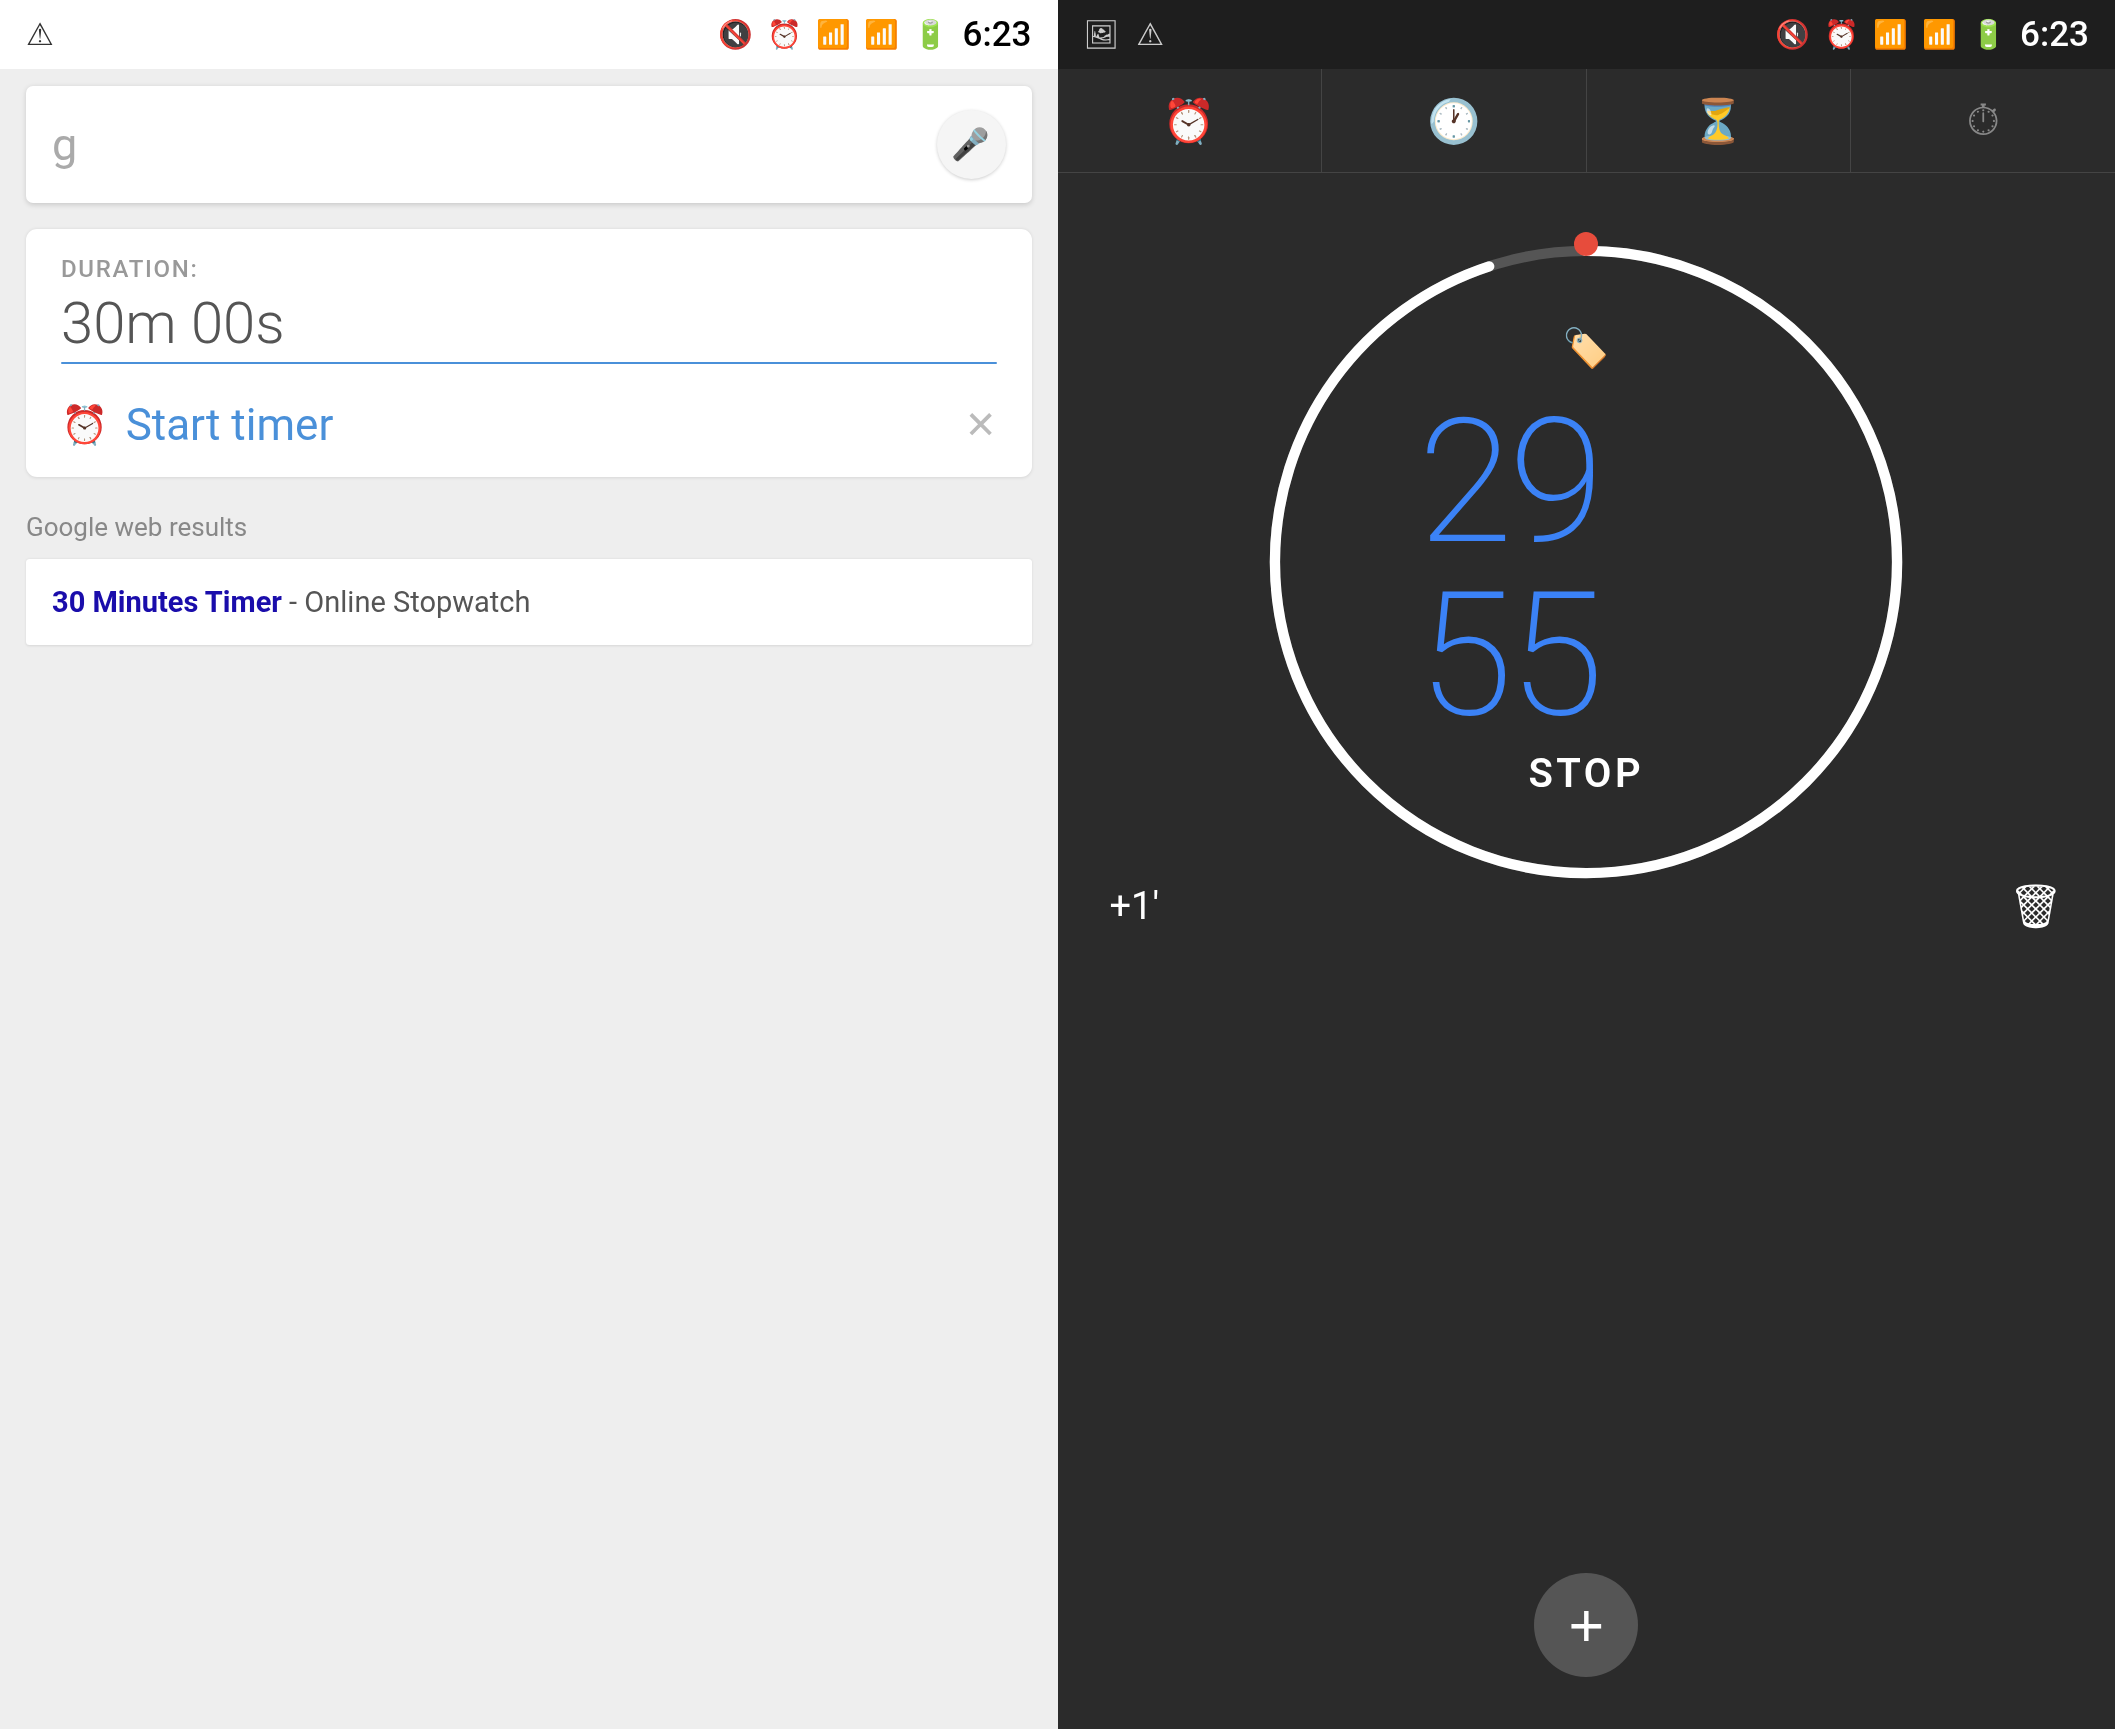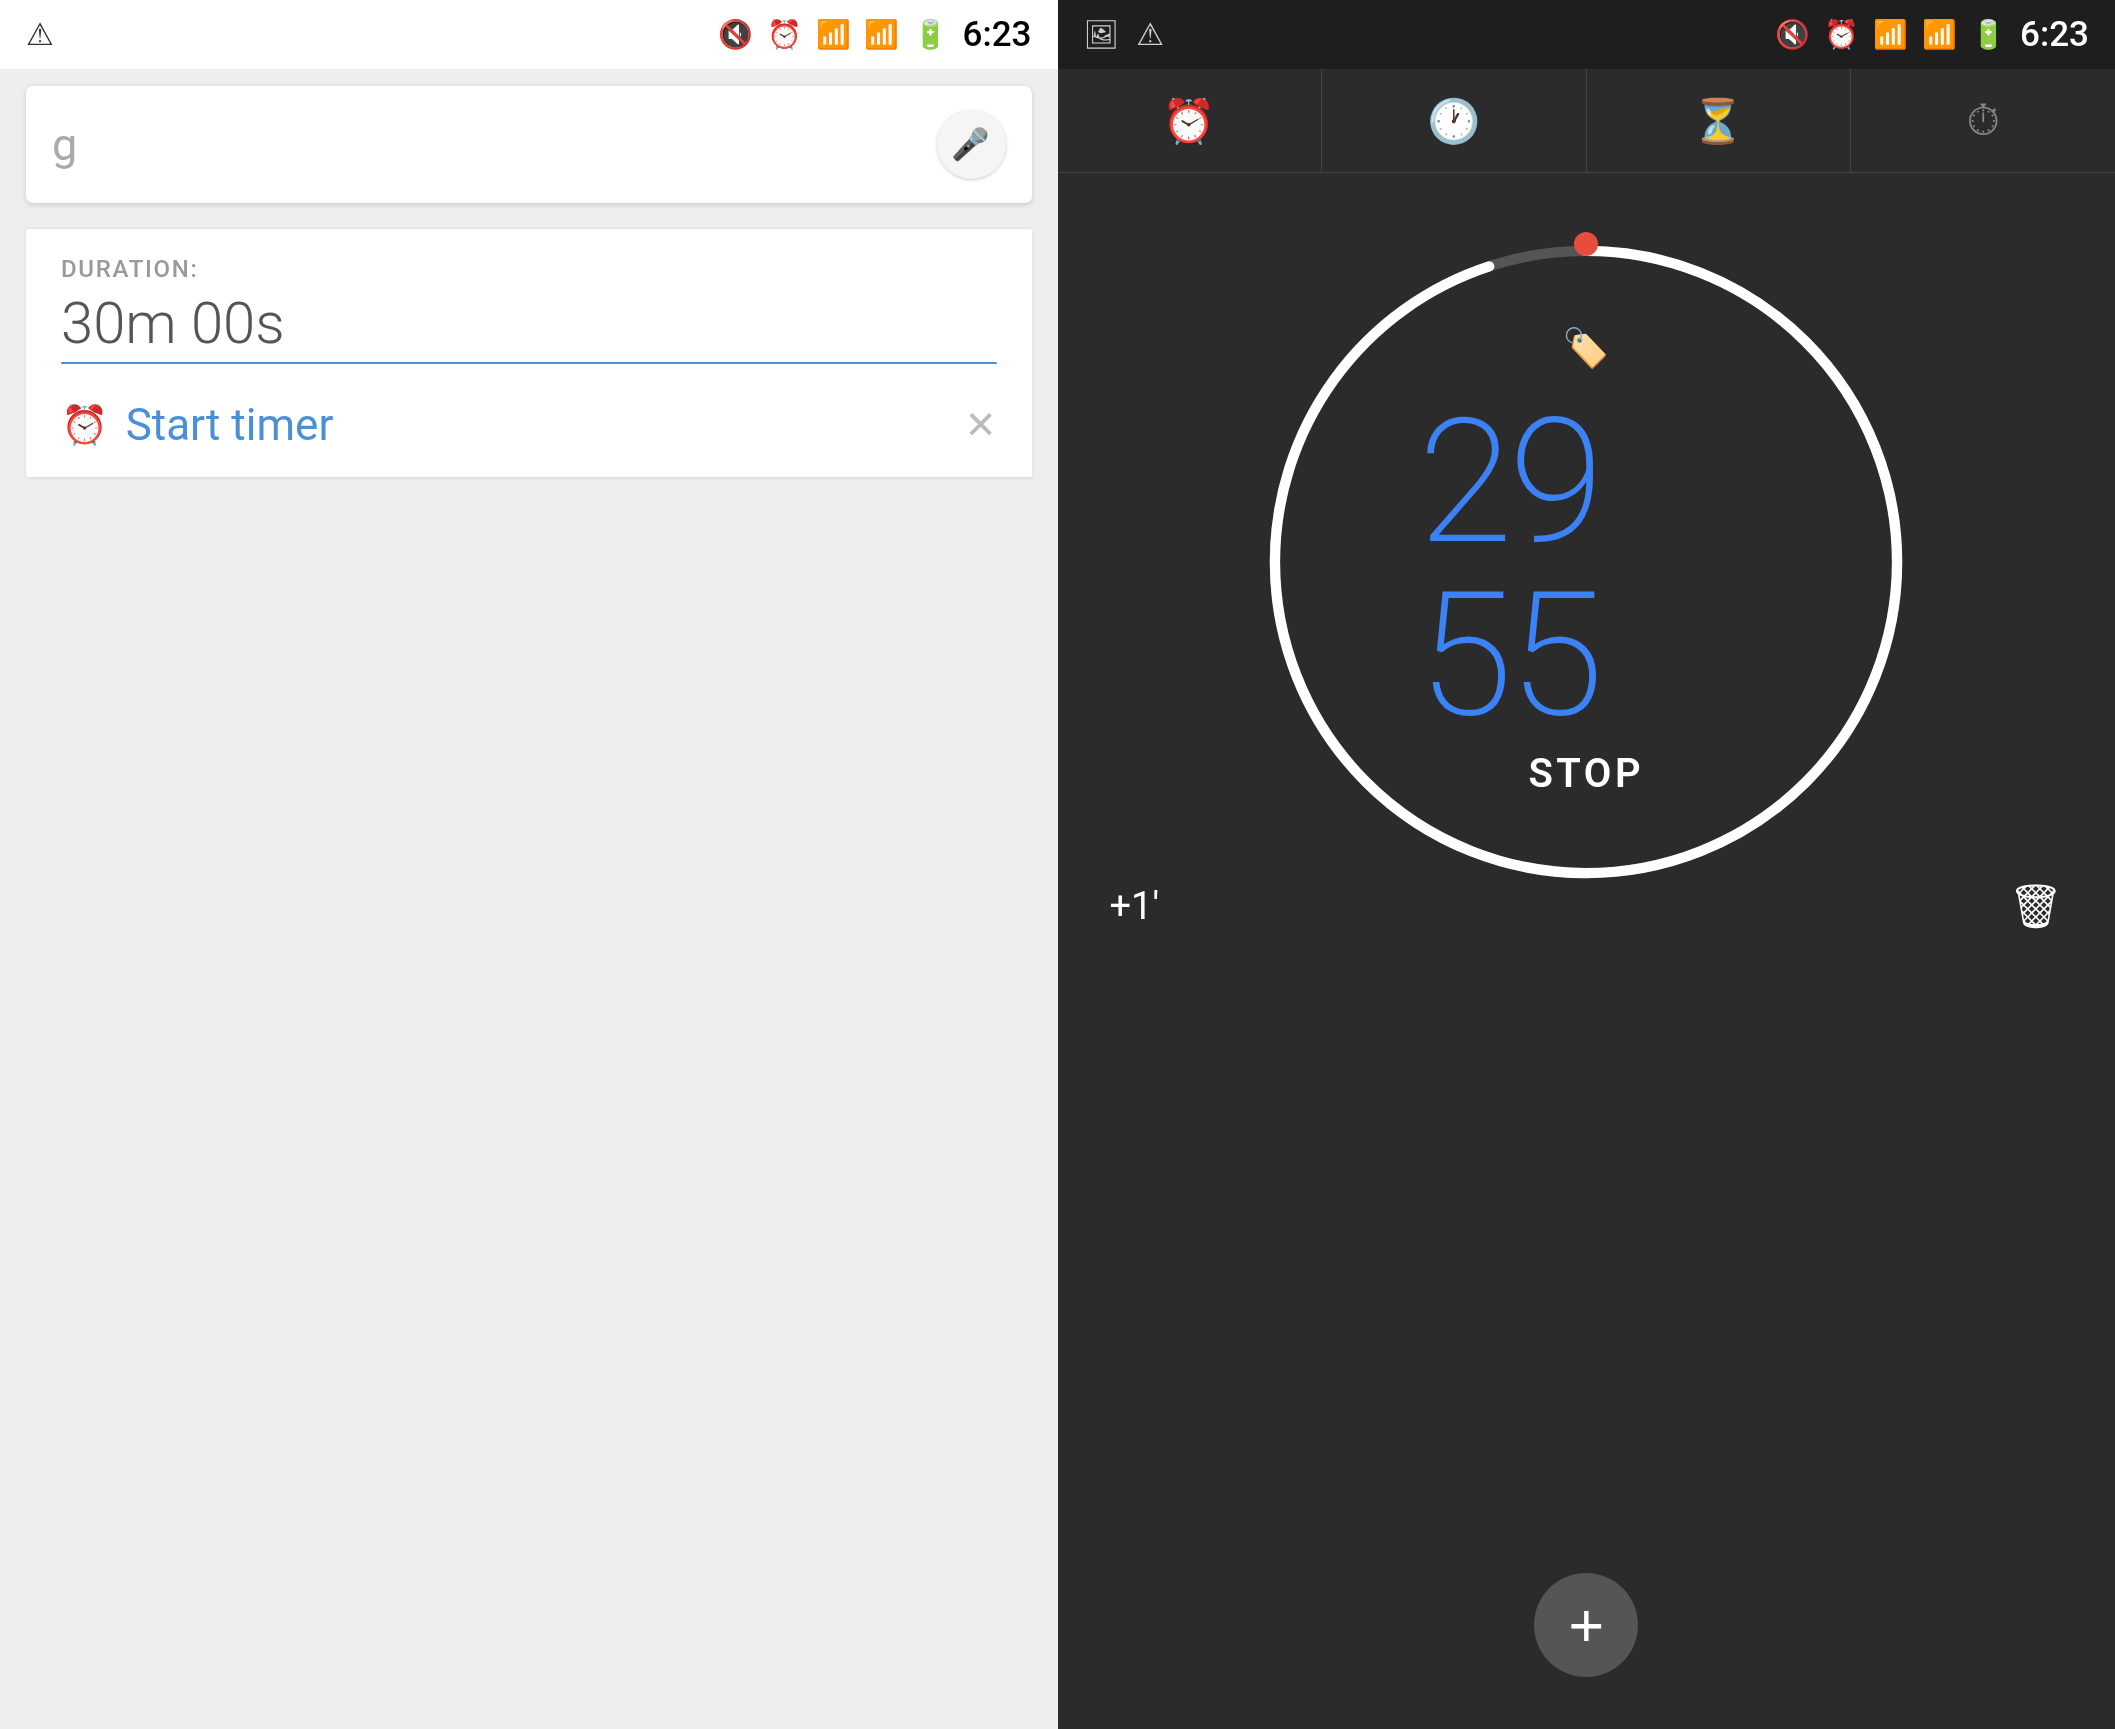--- a/index.html
+++ b/index.html
@@ -102,21 +102,21 @@
       font-size: 45px;
       color: #ffffff;
       font-style: italic;
       font-weight: 400;
     }
 
     
     .timer-card {
       background: #ffffff;
       margin: 17.3px 26px 0 26px;
-      border-radius: 2px;
+      border-radius: 11px;
       padding: 26px 35px 0 35px;
       box-shadow: 0 0.9px 3.5px rgba(0,0,0,0.1);
     }
     .duration-label {
       font-size: 24px;
       color: #999;
       font-weight: 500;
       letter-spacing: 1.7px;
       margin-bottom: 8.6px;
     }
@@ -400,20 +400,28 @@
     <div class="blue-divider"></div>
     <div class="start-timer-row">
       <div class="start-timer-left">
         <span class="alarm-icon-blue">⏰</span>
         <span class="start-timer-label">Start timer</span>
       </div>
       <span class="close-icon">✕</span>
     </div>
   </div>
 
+  <div class="web-results-section">
+    <div class="web-results-label">Google web results</div>
+    <div class="web-result-card">
+      <span class="web-result-title">
+        <span class="web-result-title-bold">30 Minutes Timer</span><span class="web-result-title-dash"> - Online Stopwatch</span>
+      </span>
+    </div>
+  </div>
 
 </div>
 
 <div class="right-panel">
 
   <div class="status-bar-right">
     <div class="left-icons">
       <span class="photo-icon" style="font-size:28px; color:#ccc;">🖼</span>
       <span class="warning-icon">⚠</span>
     </div>

